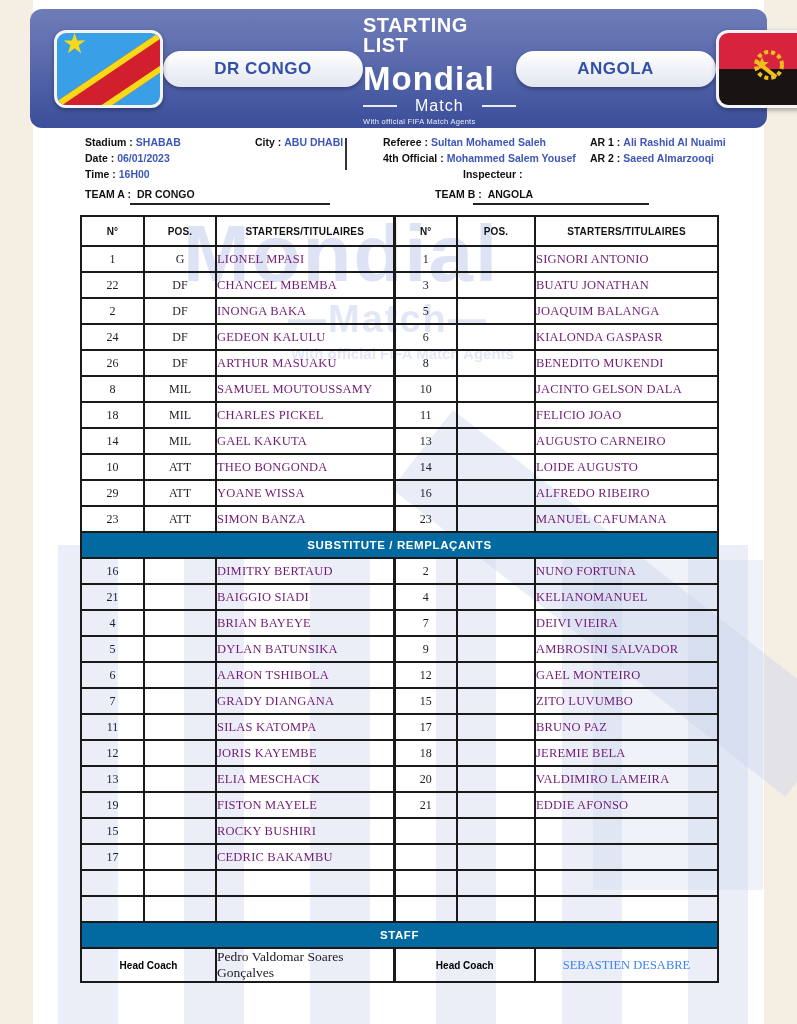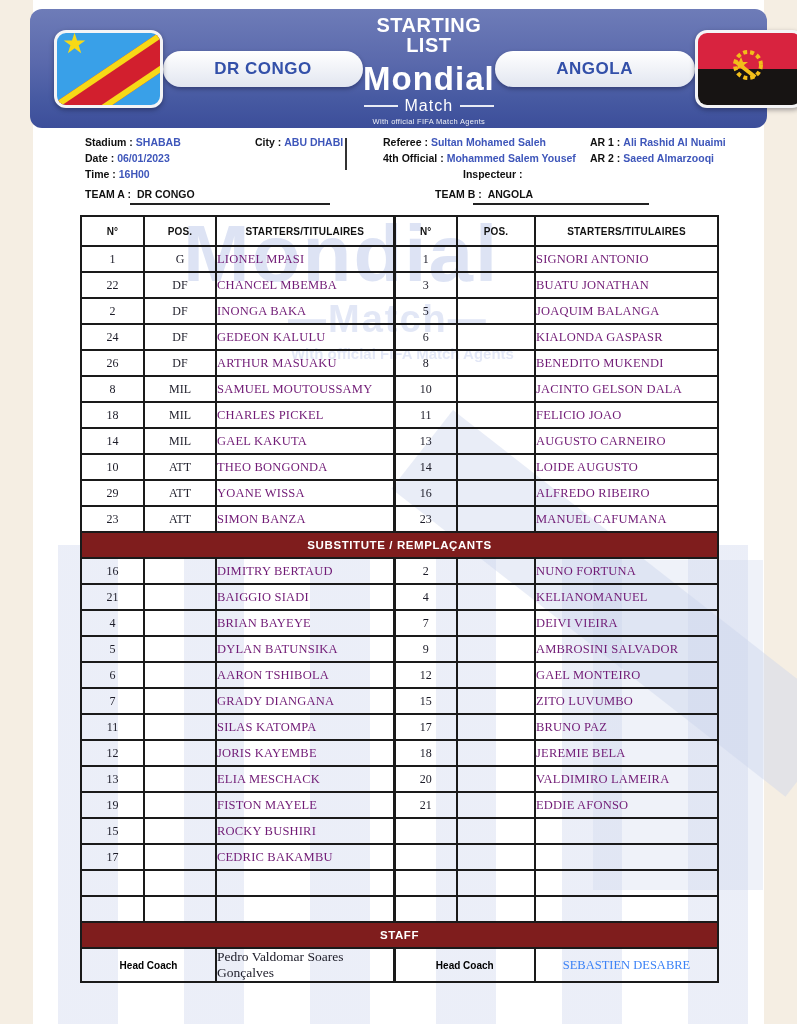--- a/index.html
+++ b/index.html
@@ -37,24 +37,24 @@
   .flag-ang .top{position:absolute;left:0;top:0;width:100%;height:50%;background:#d8233f;}
   .flag-ang .bot{position:absolute;left:0;bottom:0;width:100%;height:50%;background:#171413;}
   .flag-ang svg{position:absolute;left:26px;top:12px;}
   .team-pill{
     min-width:160px;height:36px;border-radius:18px;padding:0 20px;
     background:linear-gradient(180deg,#ffffff,#e2e6f0);
     box-shadow:0 2px 4px rgba(0,0,30,.35);
     display:flex;align-items:center;justify-content:center;
     color:#3350a9;font-weight:bold;font-size:17px;letter-spacing:.5px;
   }
-  .logo-block{text-align:center;color:#ffffff;line-height:1;margin-top:4px;}
+  .logo-block{text-align:left;color:#ffffff;line-height:1;margin-top:4px;}
   .starting-list{font-size:20px;font-weight:800;letter-spacing:.5px;margin-bottom:7px;}
   .mondial{font-size:33px;font-weight:600;letter-spacing:1px;}
-  .match-line{display:flex;align-items:center;justify-content:center;gap:7px;margin-top:3px;}
+  .match-line{display:flex;align-items:center;justify-content:center;gap:18px;margin-top:3px;}
   .match-line .dash{display:inline-block;width:34px;height:2px;background:#e8ebf5;}
   .match-word{font-size:16px;font-weight:400;letter-spacing:1px;}
   .fifa-tagline{font-size:7.5px;margin-top:4px;letter-spacing:.3px;opacity:.9;}
   
   .info-item{position:absolute;font-size:10.5px;font-weight:bold;color:#101010;white-space:nowrap;}
   .info-item .val{color:#3e56ba;margin-left:3px;}
   .info-divider{position:absolute;left:312px;top:138px;width:2px;height:32px;background:#333;}
   .team-line .val{color:#101010;margin-left:6px;}
   .underline-a{position:absolute;left:97px;top:203px;width:200px;height:2px;background:#222;}
   .underline-b{position:absolute;left:440px;top:203px;width:176px;height:2px;background:#222;}
@@ -64,21 +64,21 @@
     border-collapse:collapse;table-layout:fixed;background:transparent;
   }
   table.roster col.c-num{width:63px;} table.roster col.c-pos{width:72px;} table.roster col.c-name{width:178px;}
   table.roster col.c-num2{width:63px;} table.roster col.c-pos2{width:78px;} table.roster col.c-name2{width:183px;}
   table.roster th, table.roster td{border:2px solid #1a1a1a;padding:0;height:26px;box-sizing:border-box;}
   table.roster th{height:30px;font-size:10px;font-weight:bold;color:#111;letter-spacing:.2px;text-align:center;}
   td.num,td.pos{font-family:"Liberation Serif",serif;font-size:12px;color:#1c1c28;text-align:center;}
   td.name{font-family:"Liberation Serif",serif;font-size:12.5px;color:#701a75;text-align:left;padding-left:22px;letter-spacing:.2px;}
   .mid{border-left-width:3px !important;}
   td.section-bar{
-    background:#7f1d1d;color:#ffffff;font-size:11.5px;font-weight:bold;letter-spacing:.6px;
+    background:#0369a1;color:#ffffff;font-size:11.5px;font-weight:bold;letter-spacing:.6px;
     text-align:center;height:20px;
   }
   td.role{font-size:10px;font-weight:bold;text-align:center;font-family:"Liberation Sans",sans-serif;height:27px;}
   td.coach-a{font-family:"Liberation Serif",serif;font-size:13.5px;text-align:left;padding-left:12px;color:#1c1c28;margin-top:18px;}
   td.coach-b{font-family:"Liberation Serif",serif;font-size:12.5px;text-align:center;padding-left:24px;color:#3b82f6;}
 </style>
 </head>
 <body>
 
 <div class="page">

